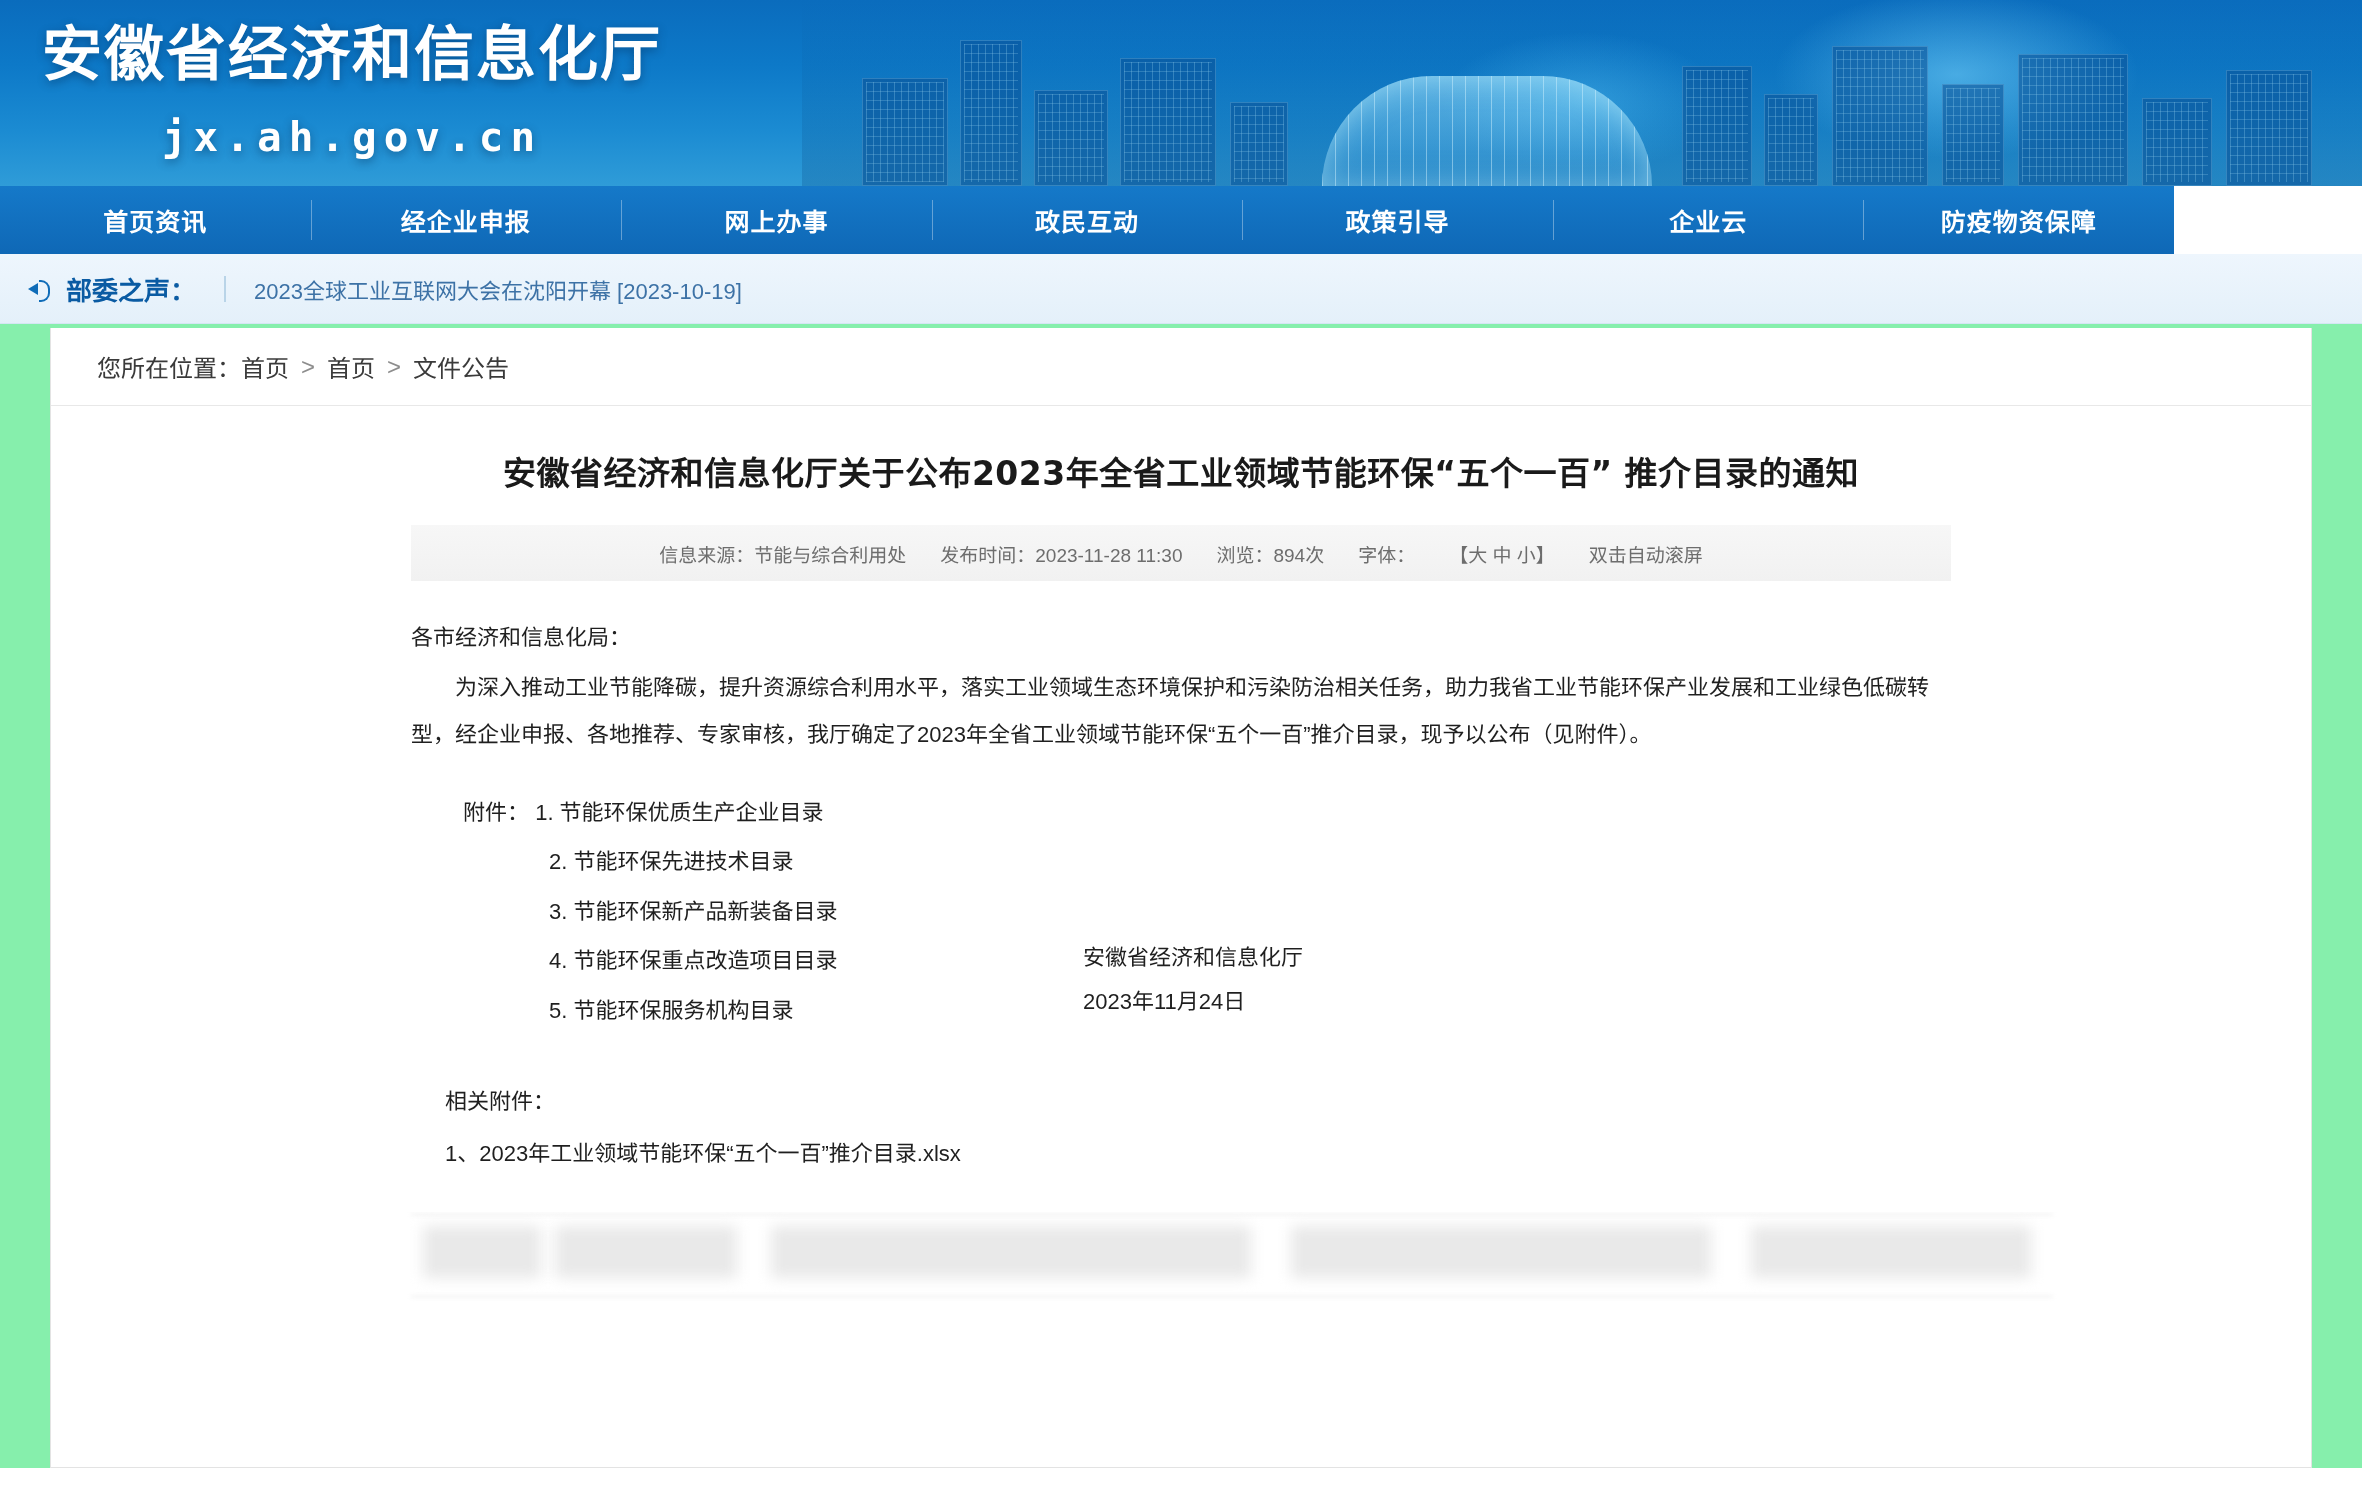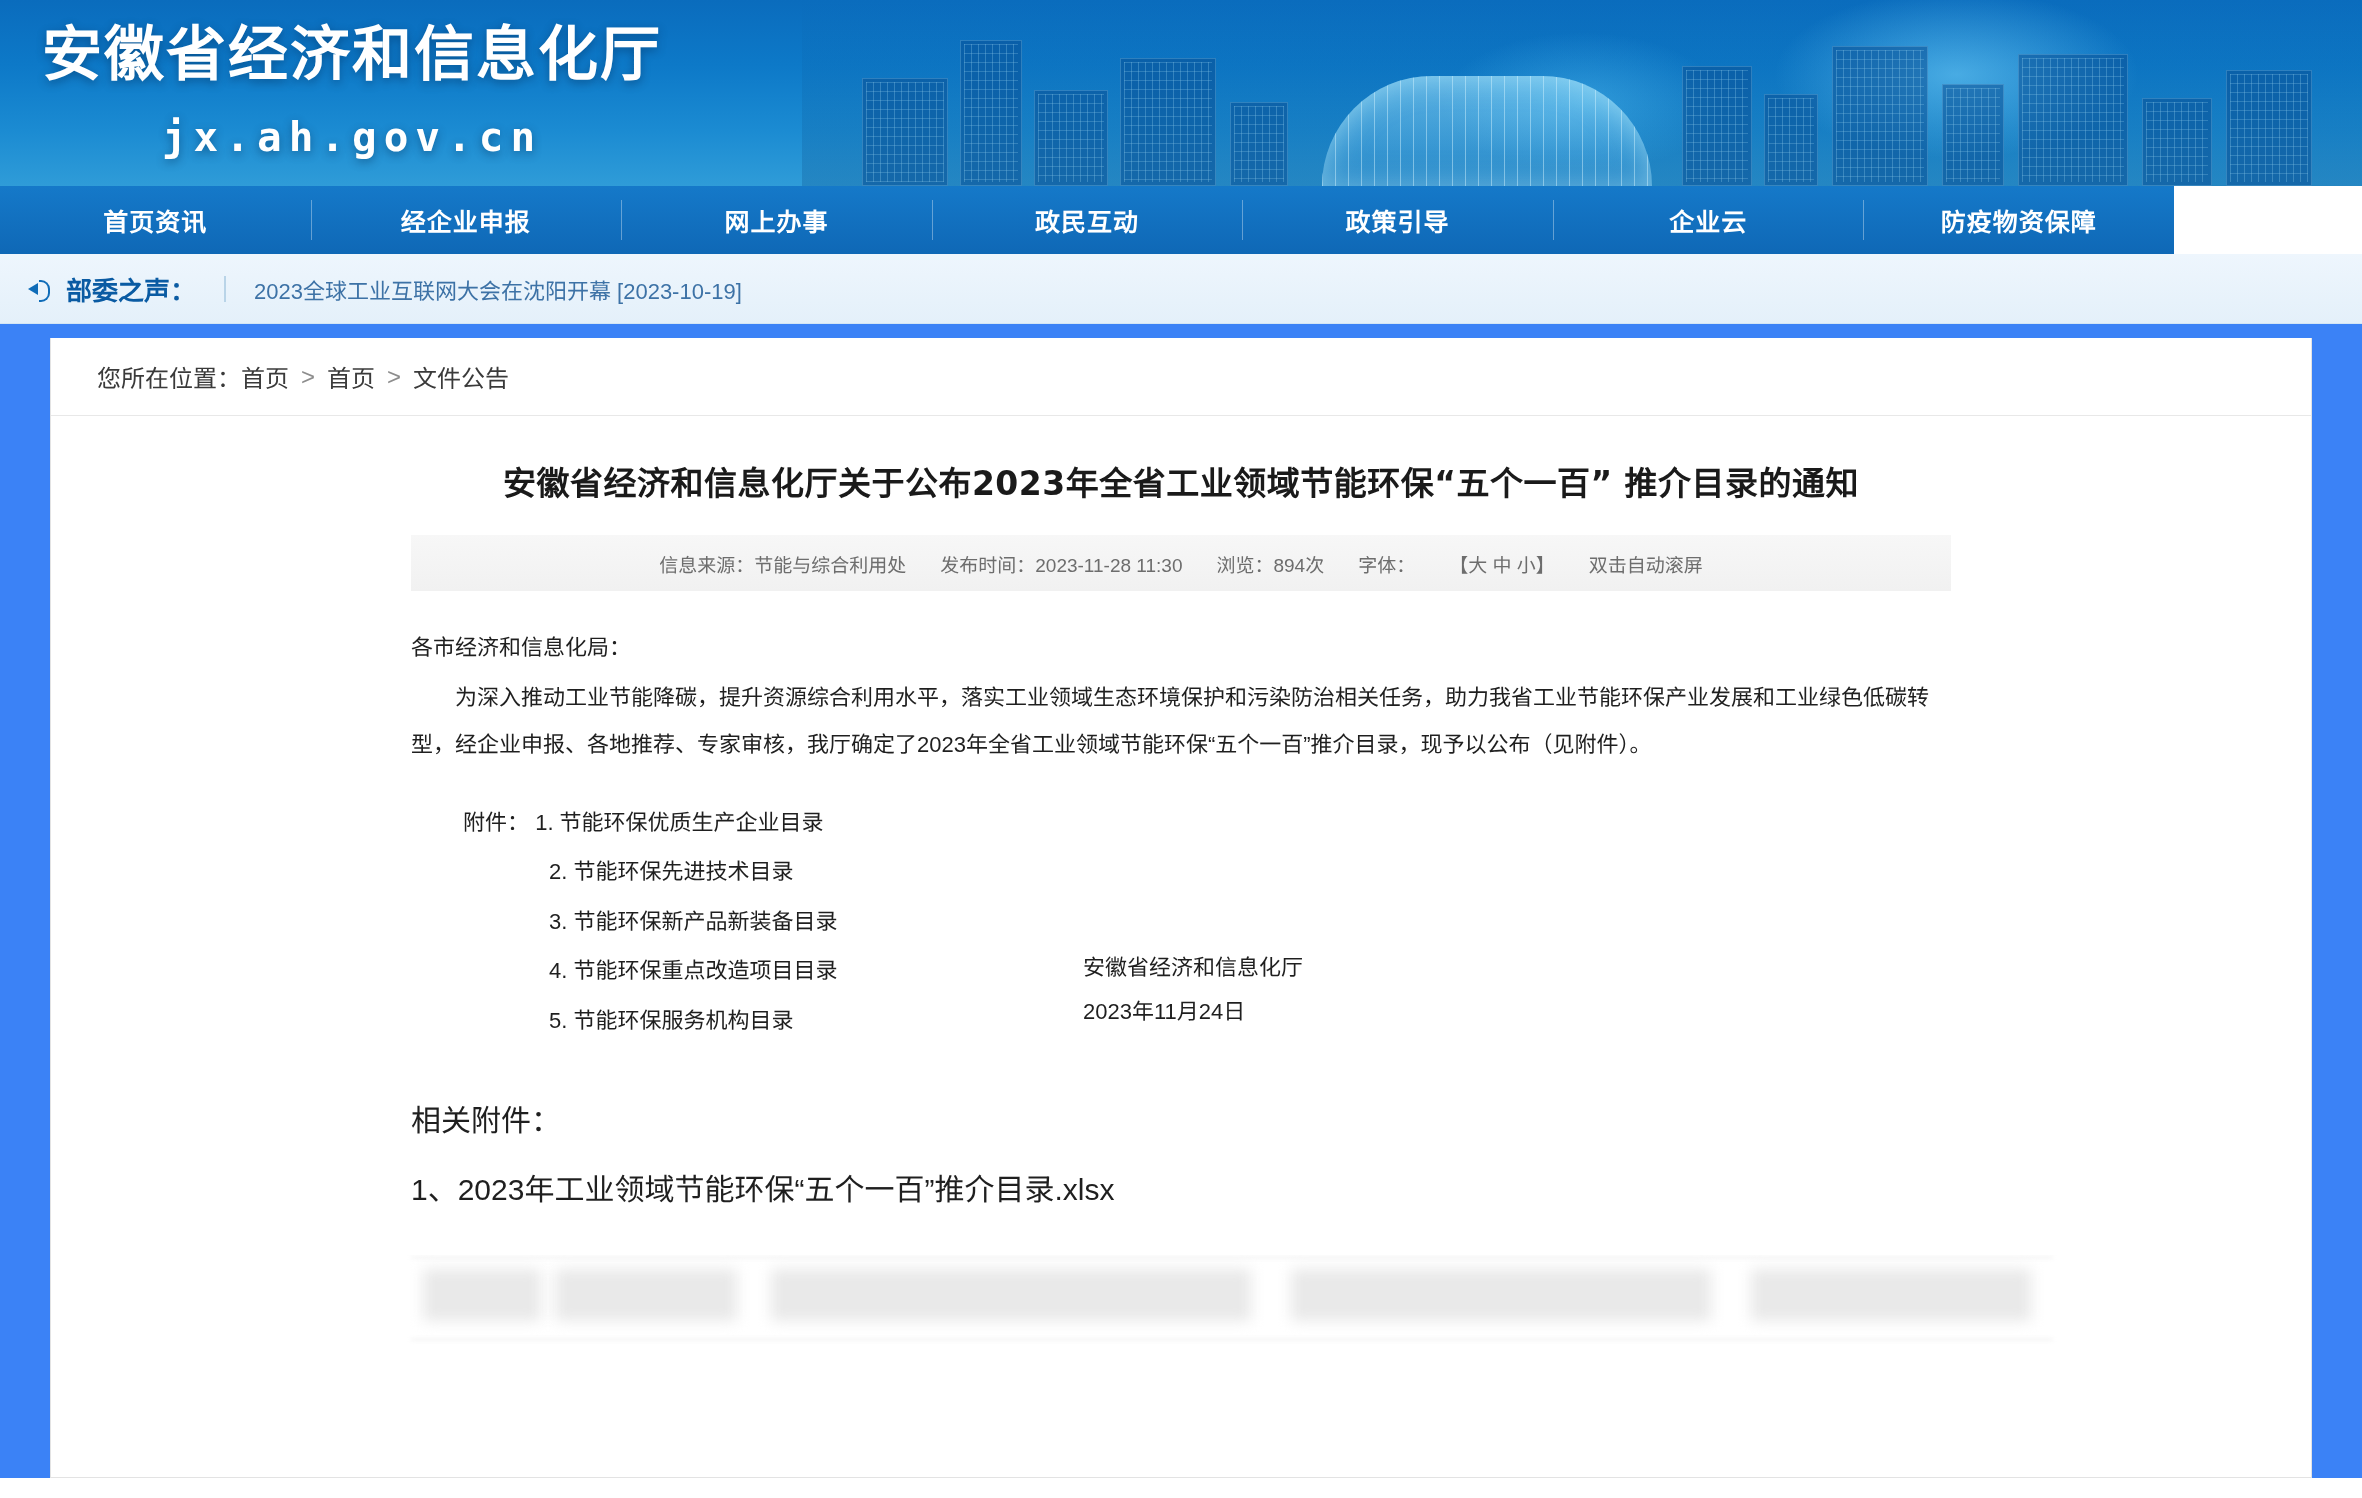--- a/index.html
+++ b/index.html
@@ -150,22 +150,22 @@
   }
   .notice-text {
     color: #3d72a6;
     font-size: 22px;
     cursor: pointer;
   }
 
   
   .page {
     width: 2362px;
-    background: #3b82f6;
-    padding-top: 14px;
+    background: #86efac;
+    padding-top: 4px;
   }
   .content-card {
     width: 2262px;
     margin: 0 auto;
     border: 1px solid #e3e3e3;
     border-top: none;
     background: #fff;
     min-height: 1140px;
     position: relative;
   }
@@ -227,23 +227,24 @@
   .attach-list { margin-left: 86px; }
   .signature {
     position: absolute;
     left: 620px;
     top: 148px;
     text-align: left;
     line-height: 2.0;
   }
   .related {
     margin-top: 44px;
-    font-size: 30px;
+    font-size: 22px;
     line-height: 2.1;
     color: #1f1f1f;
+    margin-left: 34px;
   }
   .related-file { margin-top: 6px; }
 
   
   .blur-band {
     position: relative;
     width: 2362px;
     height: 120px;
     margin-top: 34px;
     overflow: hidden;

